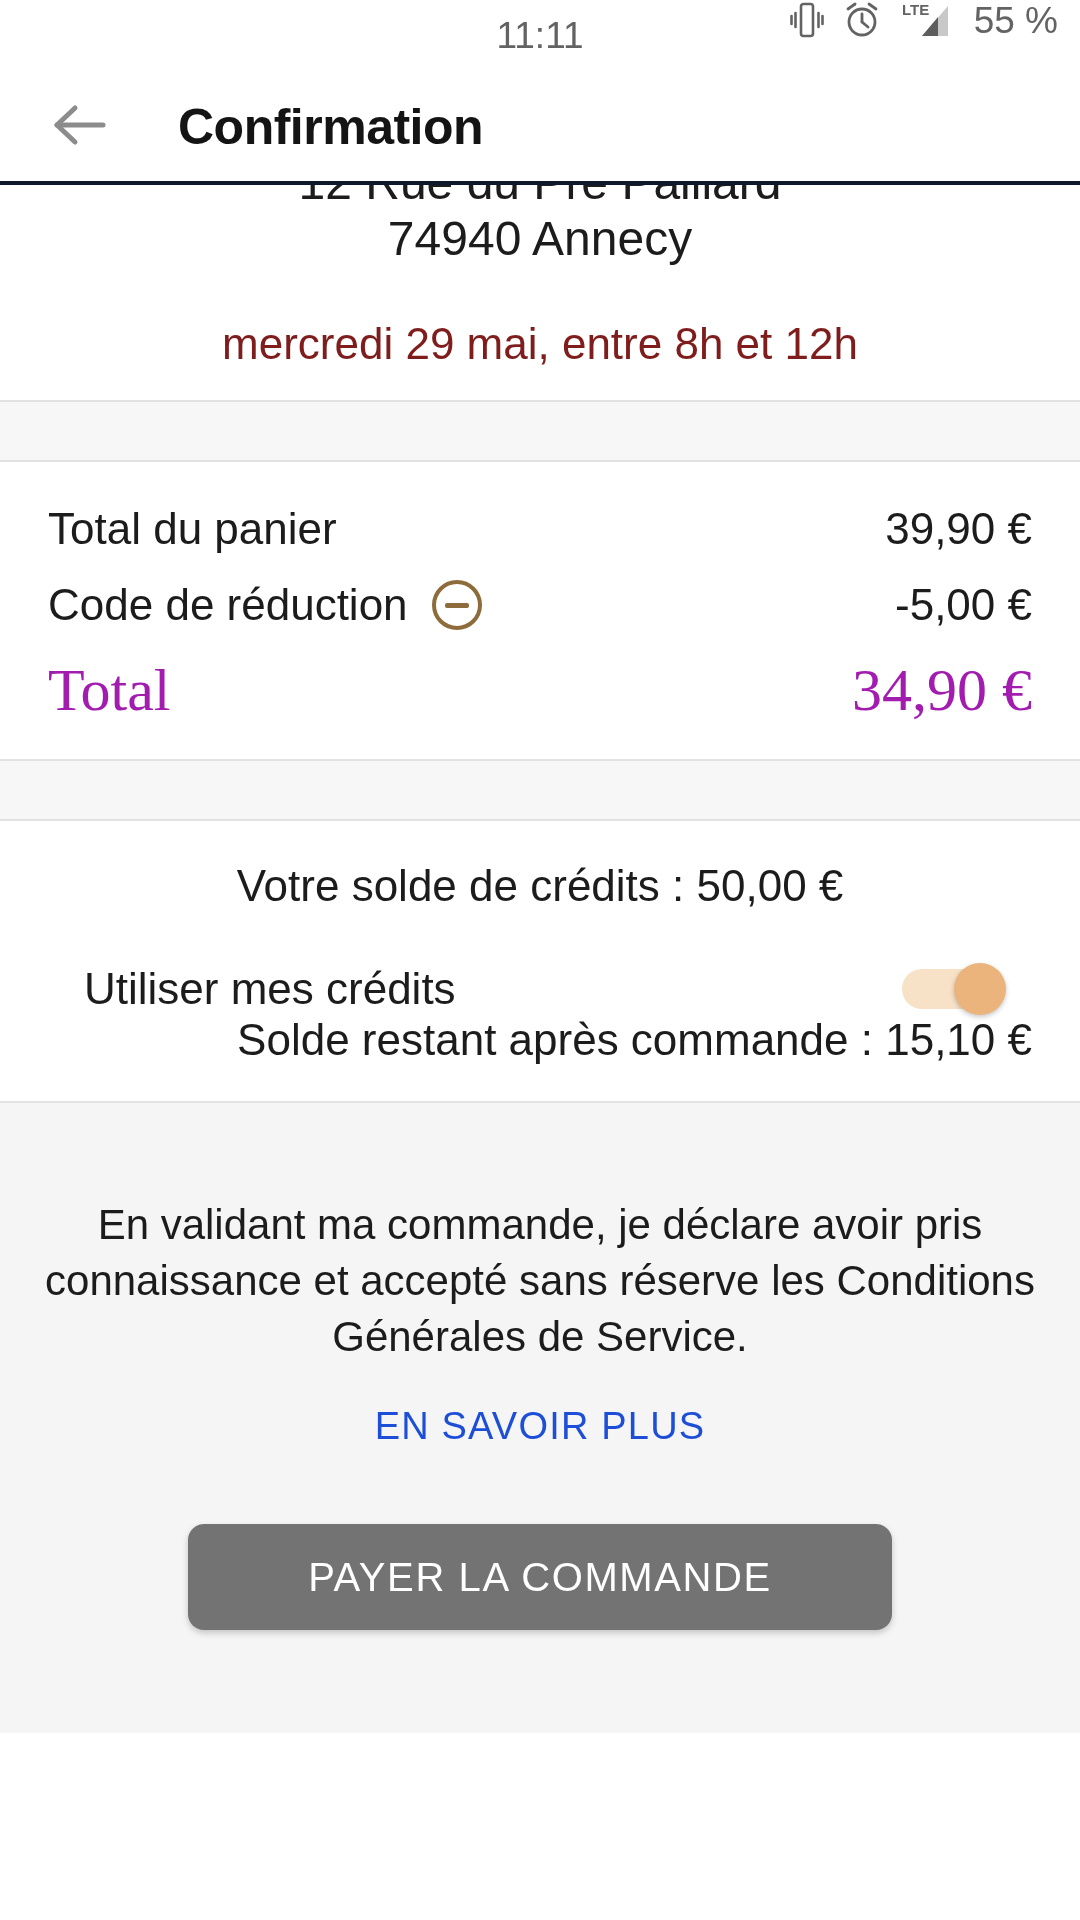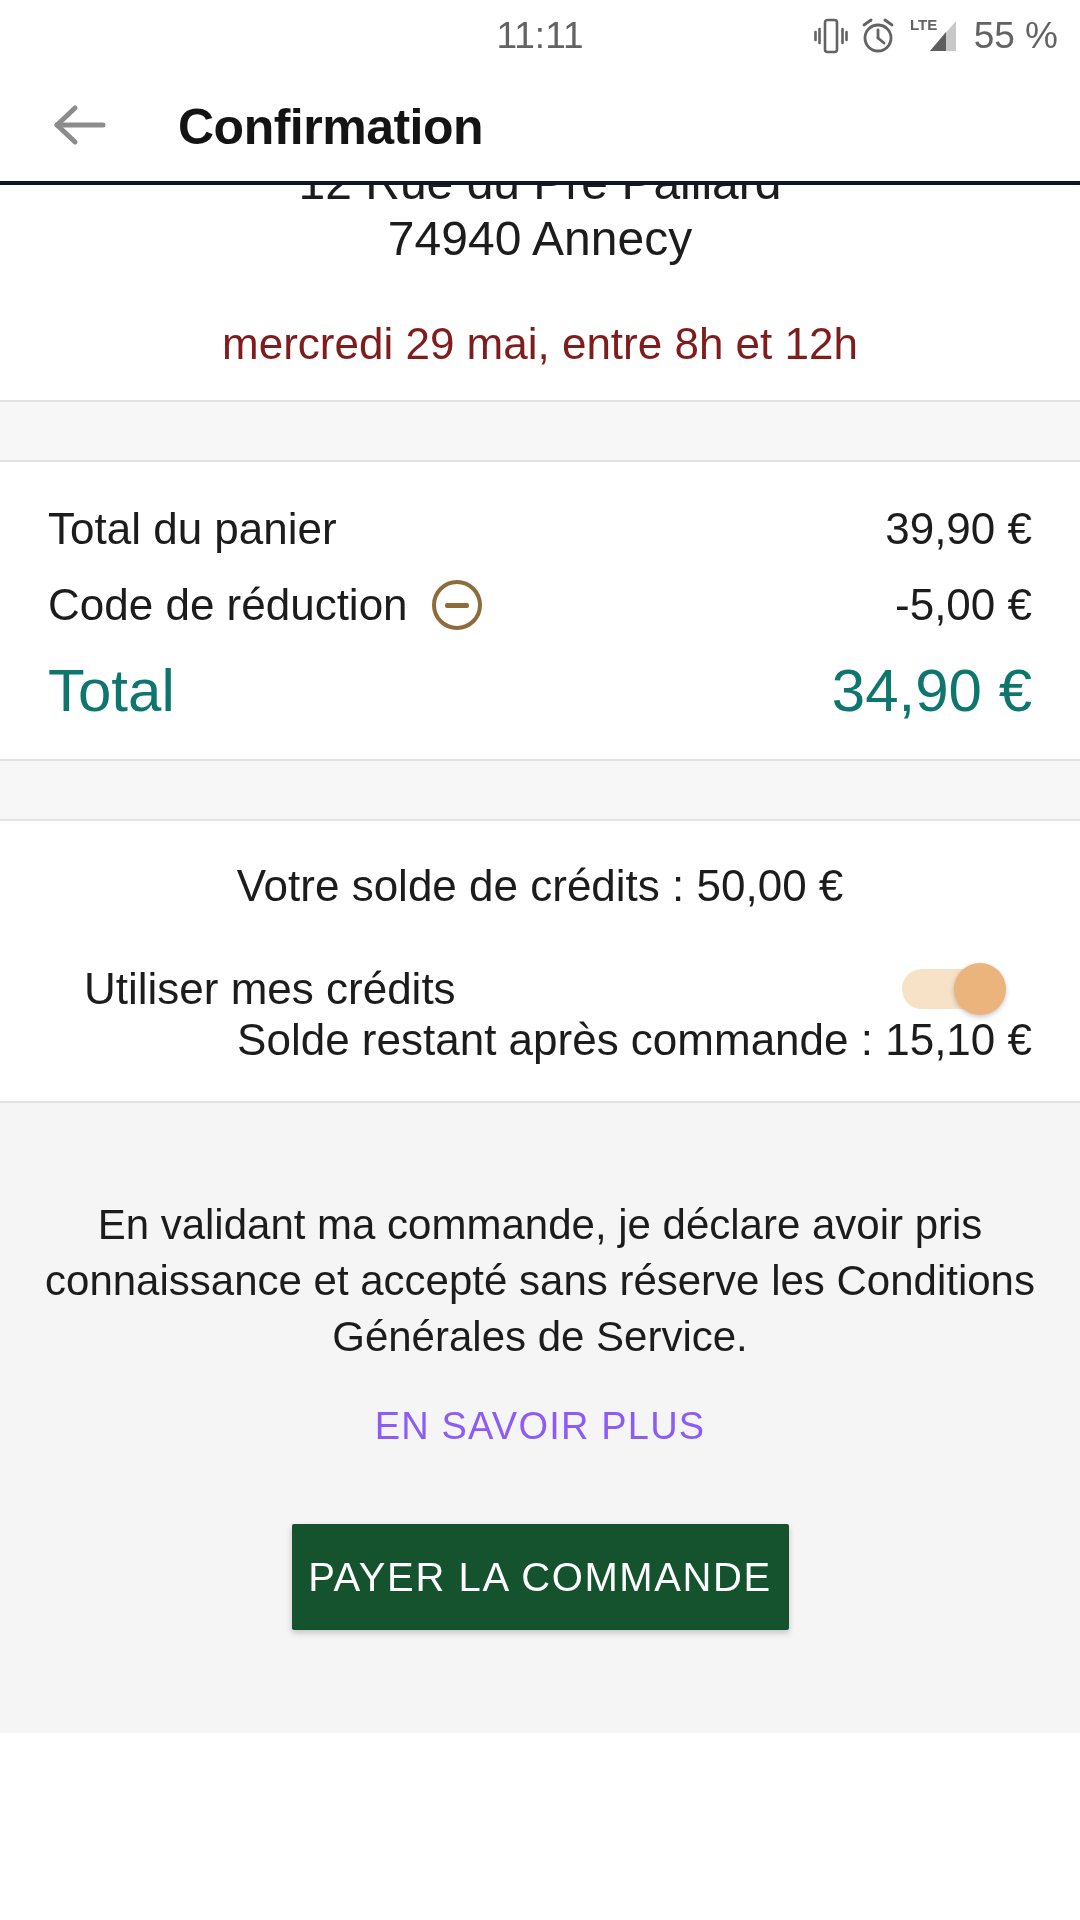--- a/index.html
+++ b/index.html
@@ -24,22 +24,21 @@
     font-size:37px;
     color:#636363;
     letter-spacing:0px;
   }
   .status-right {
     position:absolute;
     right:22px;
     top:0;
     height:72px;
     display:flex;
-    align-items:center;
-    gap:11px;
+    gap:19px;
   }
   .status-battery {
     font-size:37px;
     color:#636363;
     margin-left:3px;
   }
   .ic { display:block; }
 
   
   .header {
@@ -107,21 +106,21 @@
   .tlabel {
     font-size:44px;
     color:#1c1c1c;
     display:flex;
     align-items:center;
     gap:24px;
   }
   .tvalue { font-size:44px; color:#1c1c1c; }
   .trow.grand { margin-top:22px; }
   .trow.grand .tlabel,
-  .trow.grand .tvalue { font-size:60px; color:#0f766e; }
+  .trow.grand .tvalue { font-size:60px; color:#a21caf;font-family:Liberation Serif, serif; }
 
   .minus-icon {
     width:50px; height:50px;
     border:4px solid #8e6b3a;
     border-radius:50%;
     display:inline-flex;
     align-items:center;
     justify-content:center;
     flex:0 0 auto;
   }
@@ -184,37 +183,37 @@
     font-size:42px;
     line-height:56px;
     color:#1c1c1c;
     text-align:center;
     margin-top:36px;
   }
   .learn-more {
     display:block;
     text-align:center;
     font-size:38px;
-    color:#8b5cf6;
+    color:#1d4ed8;
     letter-spacing:1.2px;
     margin-top:40px;
     text-decoration:none;
   }
   .pay-wrap {
     display:flex;
     justify-content:center;
     margin-top:76px;
   }
   .pay-btn {
-    width:497px;
+    width:704px;
     height:106px;
-    background:#14532d;
+    background:#737373;
     color:#ffffff;
     border:none;
-    border-radius:2px;
+    border-radius:16px;
     font-family:"Liberation Sans", sans-serif;
     font-size:40px;
     letter-spacing:1.6px;
     box-shadow:0 3px 6px rgba(0,0,0,0.2);
     cursor:pointer;
   }
 </style>
 </head>
 <body>
 

